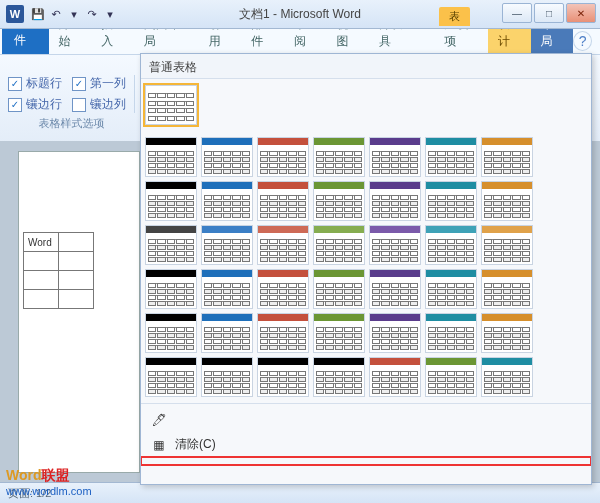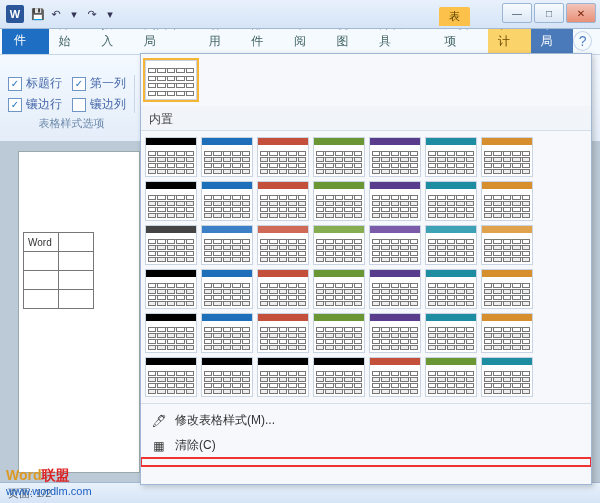--- a/index.html
+++ b/index.html
@@ -53,20 +53,21 @@
 
 <div class="titlebar">
   <div class="qat">
     <div class="word-icon">W</div>
     <div class="icon">💾</div>
     <div class="icon">↶</div>
     <div class="icon">▾</div>
     <div class="icon">↷</div>
     <div class="icon">▾</div>
   </div>
+  <div class="title-text">文档1 - Microsoft Word</div>
   <div class="context-tab">表</div>
   <div class="winbtns">
     <div>—</div>
     <div>□</div>
     <div class="close">✕</div>
   </div>
 </div>
 
 <div class="tabs">
   <div class="tab file">文件</div>
@@ -131,20 +132,21 @@
       <tr>
             <td></td>
             <td></td>
           </tr>
     </tbody>
       </table>
   </div>
 </div>
 
 <div class="gallery">
+  <div class="gal-section-h">普通表格</div>
   <div class="gal-grid">
     <div class="thumb selected">
       <div class="rows">
           <div class="rw">
             <span></span>
             <span></span>
             <span></span>
             <span></span>
             <span></span>
           </div>
@@ -165,21 +167,20 @@
           <div class="rw">
             <span></span>
             <span></span>
             <span></span>
             <span></span>
             <span></span>
           </div>
         </div>
     </div>
   </div>
-  <div class="gal-section-h">内置</div>
   <div class="gal-scroll">
     <div class="gal-grid" id="builtin-grid">
         <div class="thumb alt">
           <div class="hdr" style="background: rgb(0, 0, 0);"></div>
           <div class="rows">
             <div class="rw">
               <span></span>
               <span></span>
               <span></span>
               <span></span>
@@ -1559,21 +1560,20 @@
               <span></span>
               <span></span>
             </div>
           </div>
         </div>
       </div>
   </div>
   <div class="gal-menu">
     <div class="gal-item">
       <span class="gal-icon">🖊</span>
-      <span>修改表格样式(M)...</span>
     </div>
     <div class="gal-item">
       <span class="gal-icon">▦</span>
       <span>清除(C)</span>
     </div>
     <div class="gal-item highlighted">
       
       
     </div>
   </div>

